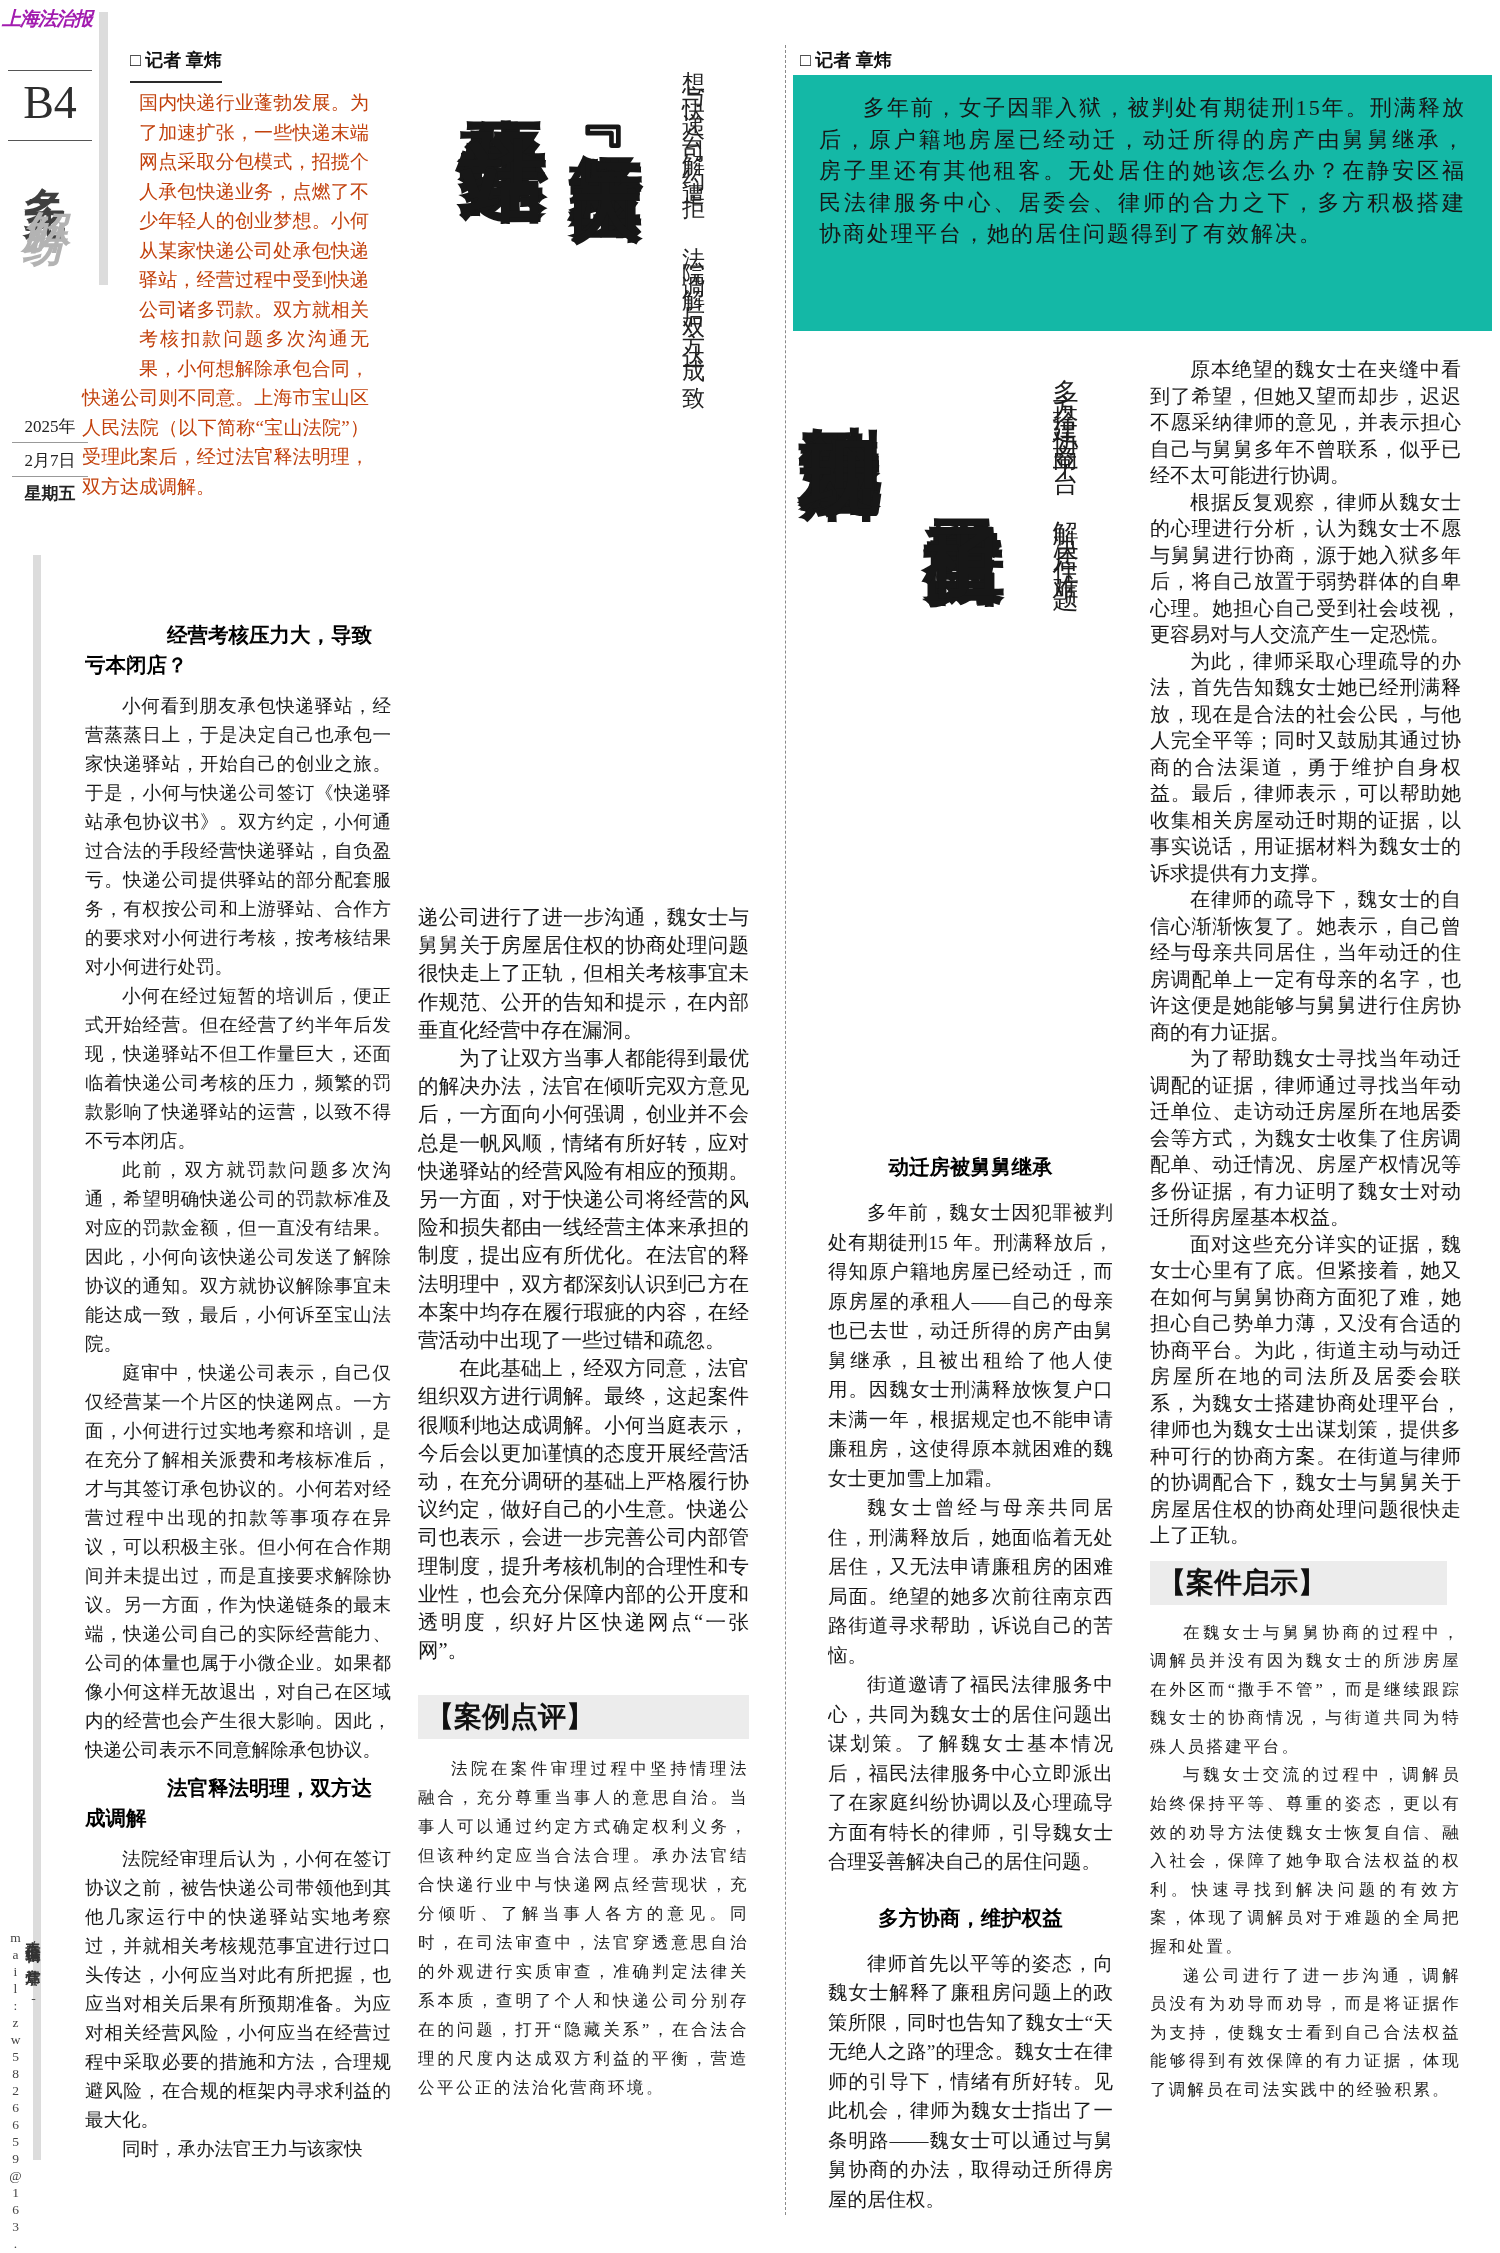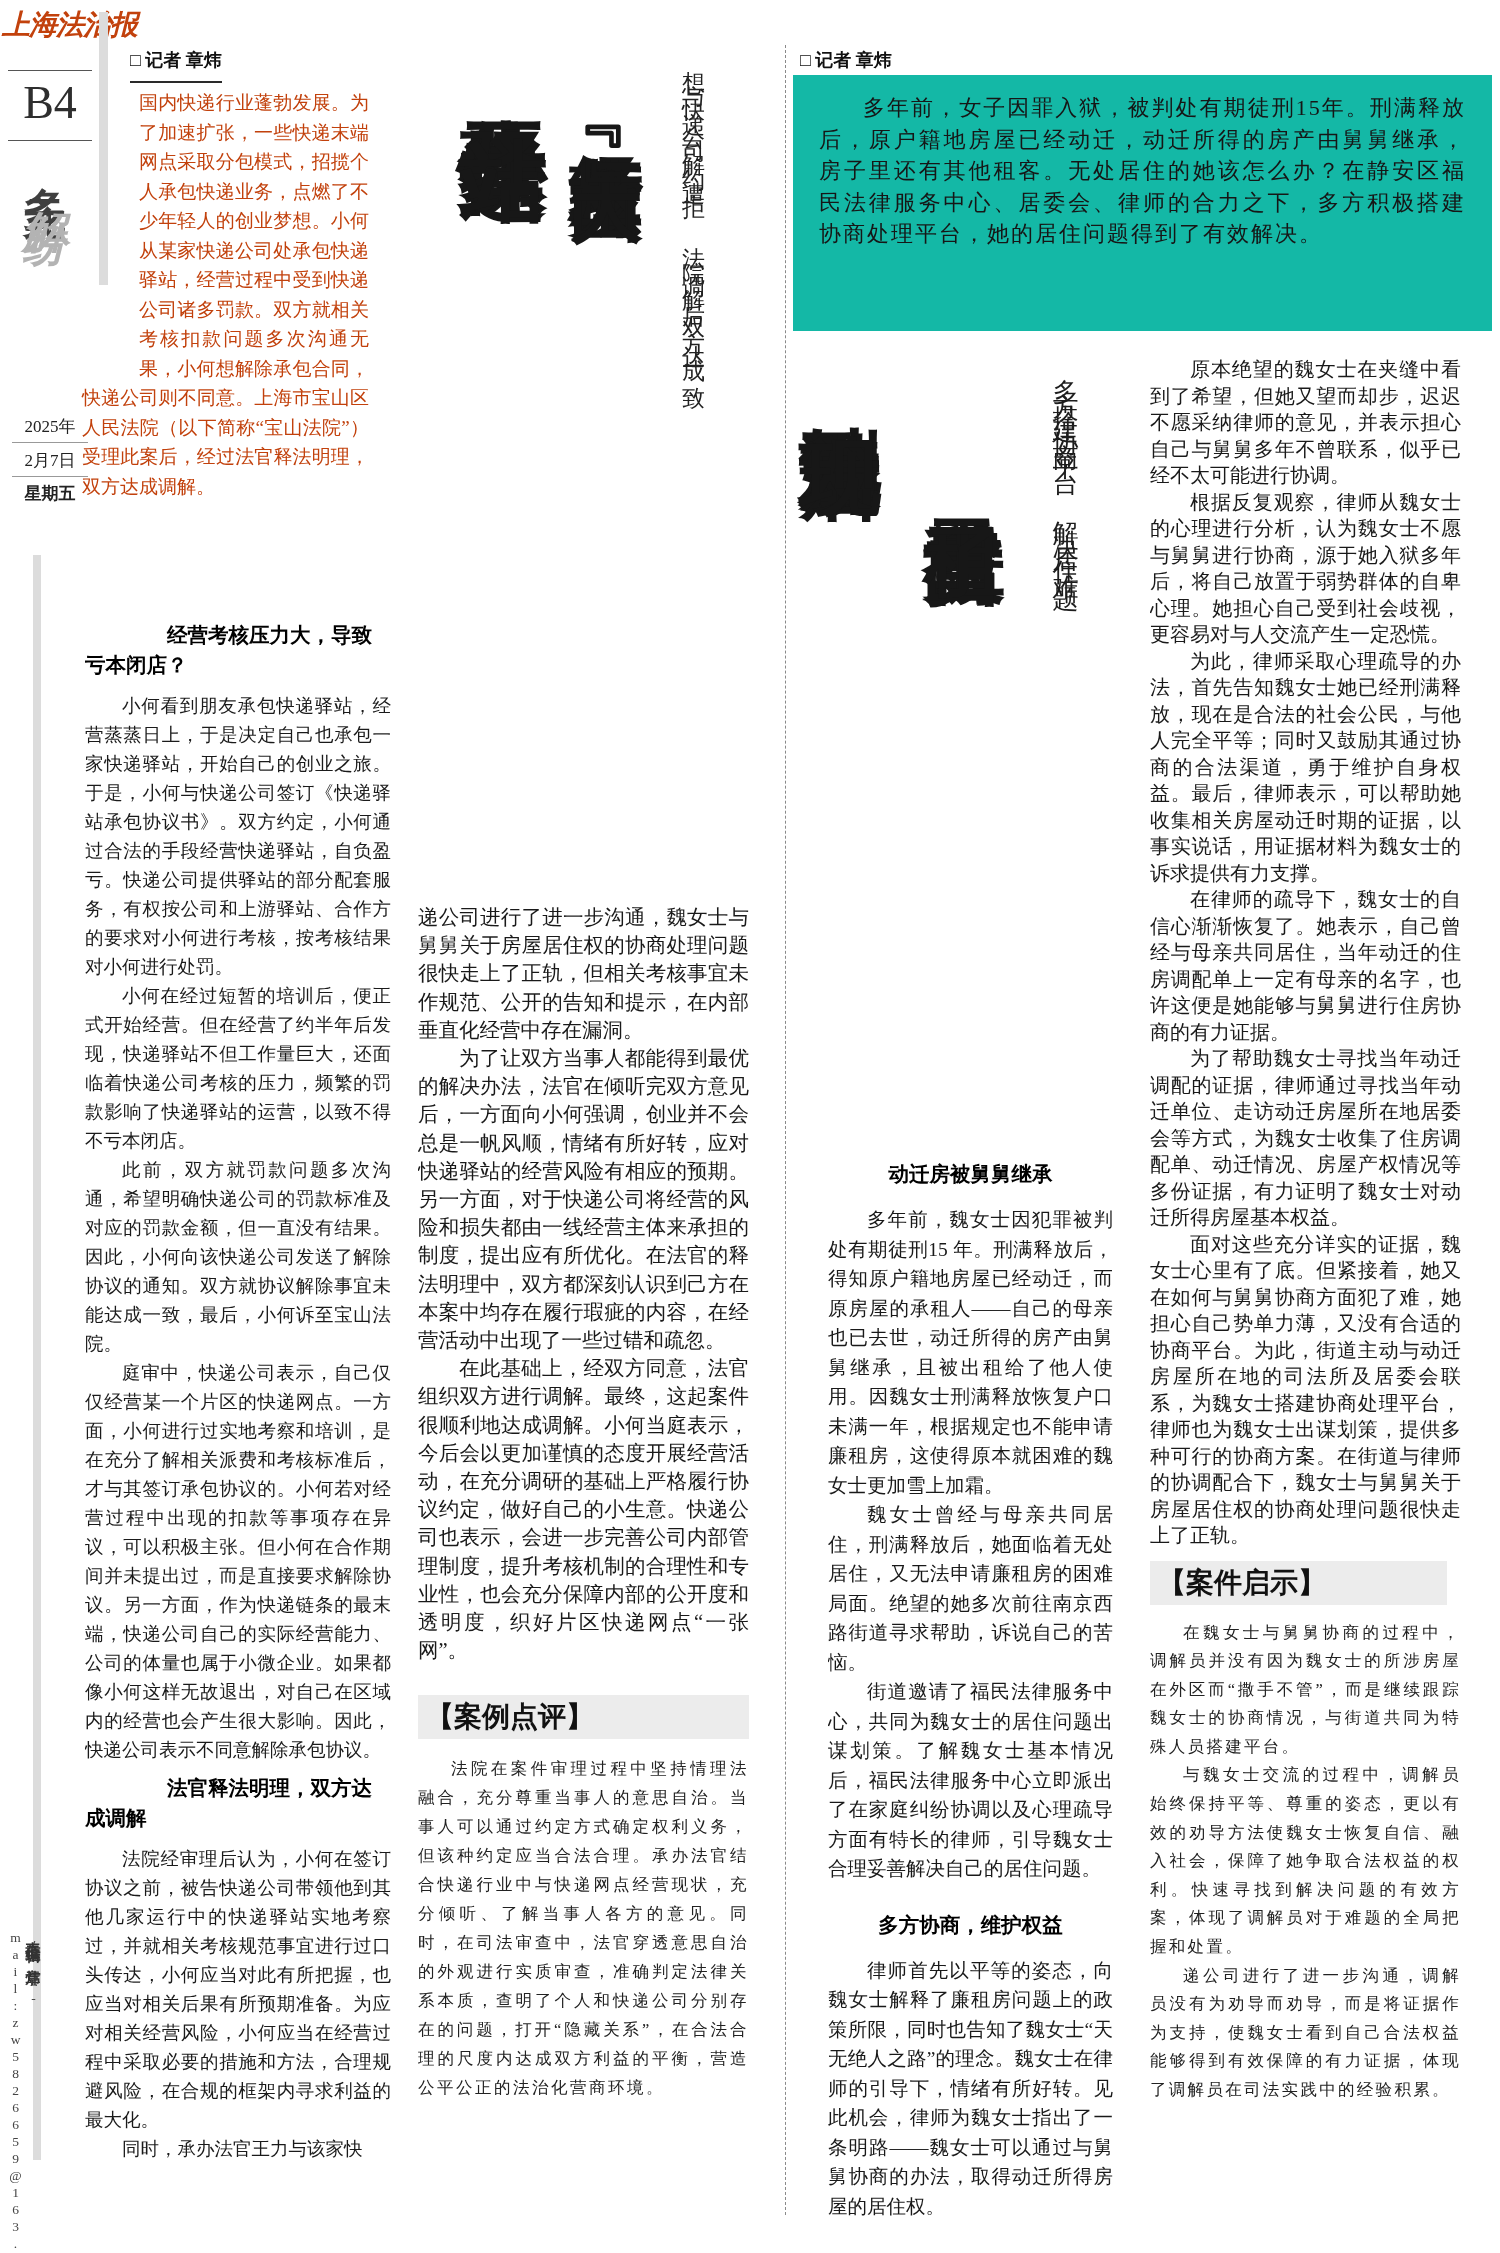--- a/index.html
+++ b/index.html
@@ -3,21 +3,21 @@
 <meta charset="utf-8">
 <style>
   html,body{margin:0;padding:0;background:#ffffff;}
   .page{position:relative;width:1500px;height:2253px;background:#fff;overflow:hidden;
         font-family:"Liberation Serif","DejaVu Serif",serif;color:#1d1d1d;}
   .abs{position:absolute;}
   p{margin:0;text-align:justify;text-indent:2em;}
   p.noind{text-indent:0;}
   .vert{writing-mode:vertical-rl;text-orientation:upright;}
   
-  .logo{font-size:28px;font-weight:bold;font-style:italic;letter-spacing:-1px;color:#c2410c;white-space:nowrap;}
+  .logo{font-size:19px;font-weight:bold;font-style:italic;letter-spacing:-1px;color:#a21caf;white-space:nowrap;}
   .rule{background:#555;height:1px;}
   .pageno{font-size:46px;color:#2e2e2e;text-align:center;font-weight:normal;}
   .sectioncol{font-size:44px;letter-spacing:12px;line-height:1;}
   .sec-top{color:#3f3f3f;font-weight:bold;}
   .sec-bot{color:#b3b3b3;font-weight:bold;font-style:italic;}
   .dateline{font-size:17px;text-align:center;color:#222;}
   .graybar{background:#dcdcdc;}
   .editor{font-size:15px;color:#333;letter-spacing:2px;}
   .editor .mail{font-size:13.5px;color:#444;}
   
@@ -113,21 +113,21 @@
 
   <div class="abs panel2" style="left:793px;top:75px;width:699px;height:256px;">
     <div class="intro2">多年前，女子因罪入狱，被判处有期徒刑15年。刑满释放后，原户籍地房屋已经动迁，动迁所得的房产由舅舅继承，房子里还有其他租客。无处居住的她该怎么办？在静安区福民法律服务中心、居委会、律师的合力之下，多方积极搭建协商处理平台，她的居住问题得到了有效解决。</div>
   </div>
 
   <div class="abs vert kicker2" style="left:1048px;top:358px;height:600px;">多方搭建协商平台，解决居住难题</div>
   <div class="abs vert bigtitle t2" style="left:922px;top:452px;height:680px;">房子被舅舅出租了</div>
   <div class="abs vert bigtitle t2" style="left:798px;top:362px;height:680px;">她刑满释放后发现</div>
 
   <div class="abs lowercol" style="left:828px;top:1147px;height:1106px;overflow:hidden;">
-    <div class="subhead center" style="margin-top:12px;">动迁房被舅舅继承</div>
+    <div class="subhead center" style="margin-top:5px;">动迁房被舅舅继承</div>
     <p>多年前，魏女士因犯罪被判处有期徒刑15 年。刑满释放后，得知原户籍地房屋已经动迁，而原房屋的承租人——自己的母亲也已去世，动迁所得的房产由舅舅继承，且被出租给了他人使用。因魏女士刑满释放恢复户口未满一年，根据规定也不能申请廉租房，这使得原本就困难的魏女士更加雪上加霜。</p>
     <p>魏女士曾经与母亲共同居住，刑满释放后，她面临着无处居住，又无法申请廉租房的困难局面。绝望的她多次前往南京西路街道寻求帮助，诉说自己的苦恼。</p>
     <p>街道邀请了福民法律服务中心，共同为魏女士的居住问题出谋划策。了解魏女士基本情况后，福民法律服务中心立即派出了在家庭纠纷协调以及心理疏导方面有特长的律师，引导魏女士合理妥善解决自己的居住问题。</p>
     <div class="subhead center">多方协商，维护权益</div>
     <p>律师首先以平等的姿态，向魏女士解释了廉租房问题上的政策所限，同时也告知了魏女士“天无绝人之路”的理念。魏女士在律师的引导下，情绪有所好转。见此机会，律师为魏女士指出了一条明路——魏女士可以通过与舅舅协商的办法，取得动迁所得房屋的居住权。</p>
   </div>
 
   <div class="abs rightcol" style="left:1150px;top:356px;height:1897px;overflow:hidden;">
     <p>原本绝望的魏女士在夹缝中看到了希望，但她又望而却步，迟迟不愿采纳律师的意见，并表示担心自己与舅舅多年不曾联系，似乎已经不太可能进行协调。</p>
     <p>根据反复观察，律师从魏女士的心理进行分析，认为魏女士不愿与舅舅进行协商，源于她入狱多年后，将自己放置于弱势群体的自卑心理。她担心自己受到社会歧视，更容易对与人交流产生一定恐慌。</p>

